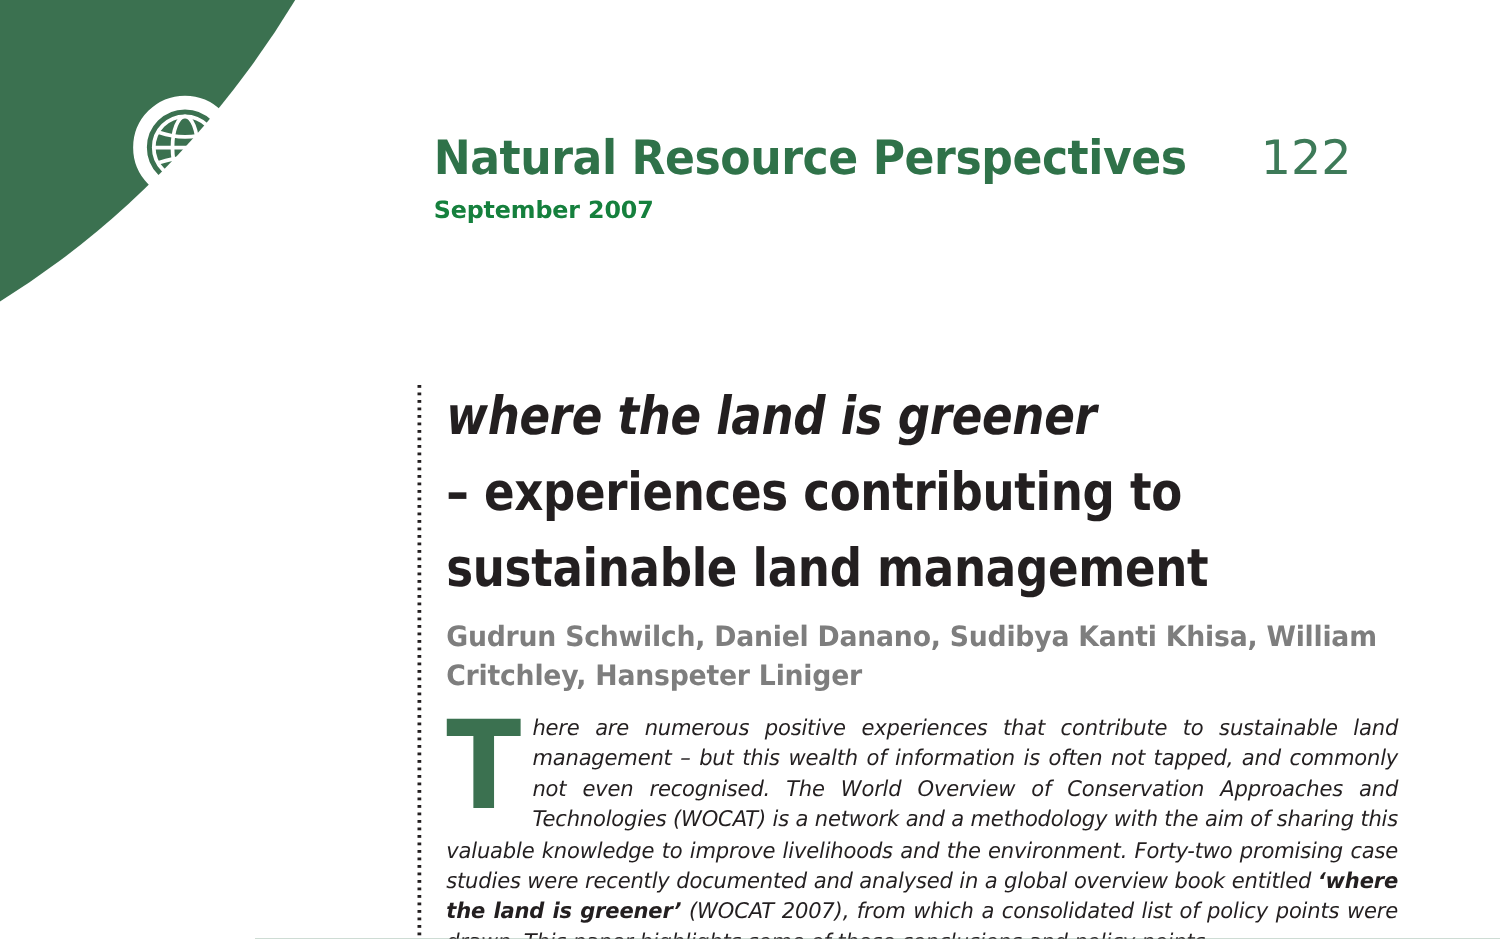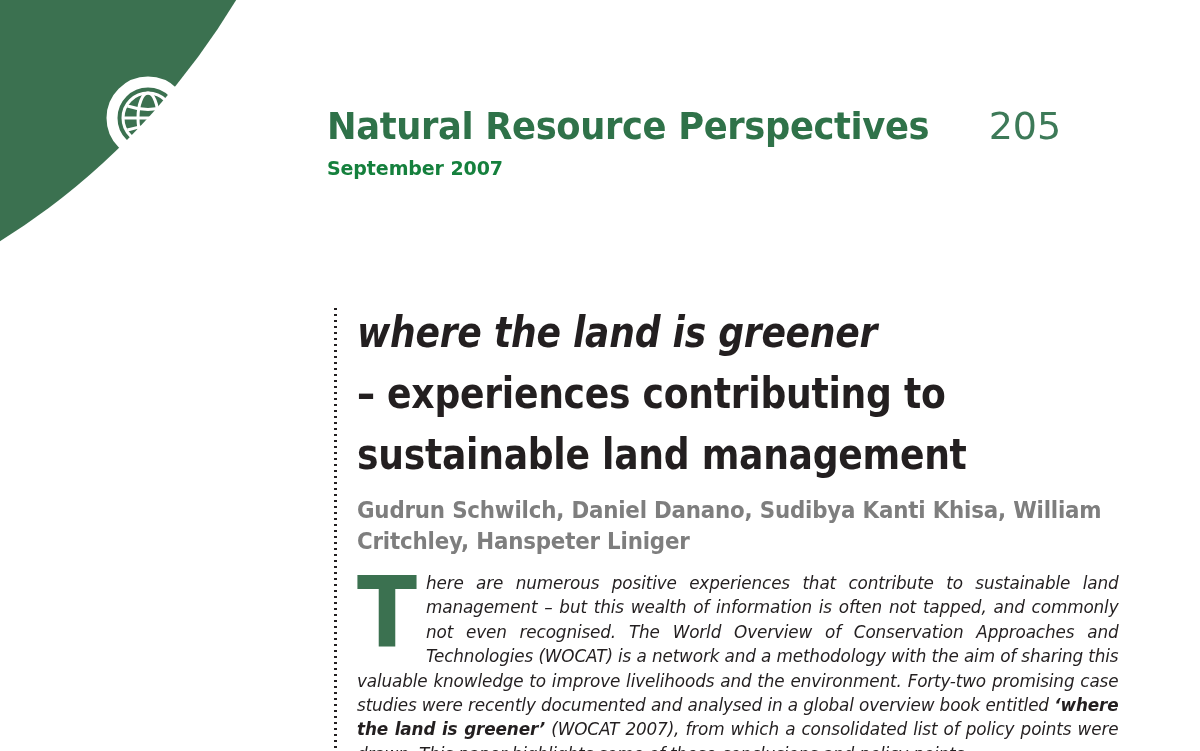--- a/index.html
+++ b/index.html
@@ -110,21 +110,21 @@
     color: #ffffff;
     font-size: 15.5px;
     line-height: 20px;
     font-family: "Liberation Sans", sans-serif;
     letter-spacing: 0.1px;
   }
 
   
   #series-header {
     position: absolute;
-    left: 327px;
+    left: 347px;
     top: 104px;
     width: 800px;
     z-index: 6;
   }
   #series-title-row {
     display: flex;
     align-items: baseline;
   }
   #series-title {
     font-family: "DejaVu Sans", sans-serif;
@@ -263,21 +263,21 @@
   <div id="logo-rule"></div>
   <div id="logo-caption">
     <div>Overseas Development</div>
     <div>Institute</div>
   </div>
 </div>
 
 <div id="series-header">
   <div id="series-title-row">
     <div id="series-title">Natural Resource Perspectives</div>
-    <div id="series-number">205</div>
+    <div id="series-number">122</div>
   </div>
   <div id="series-date">September 2007</div>
 </div>
 
 <div id="dotted-rule"></div>
 
 <div id="article">
 
   <div id="paper-title">
     <span class="title-line-italic">where the land is greener</span>

